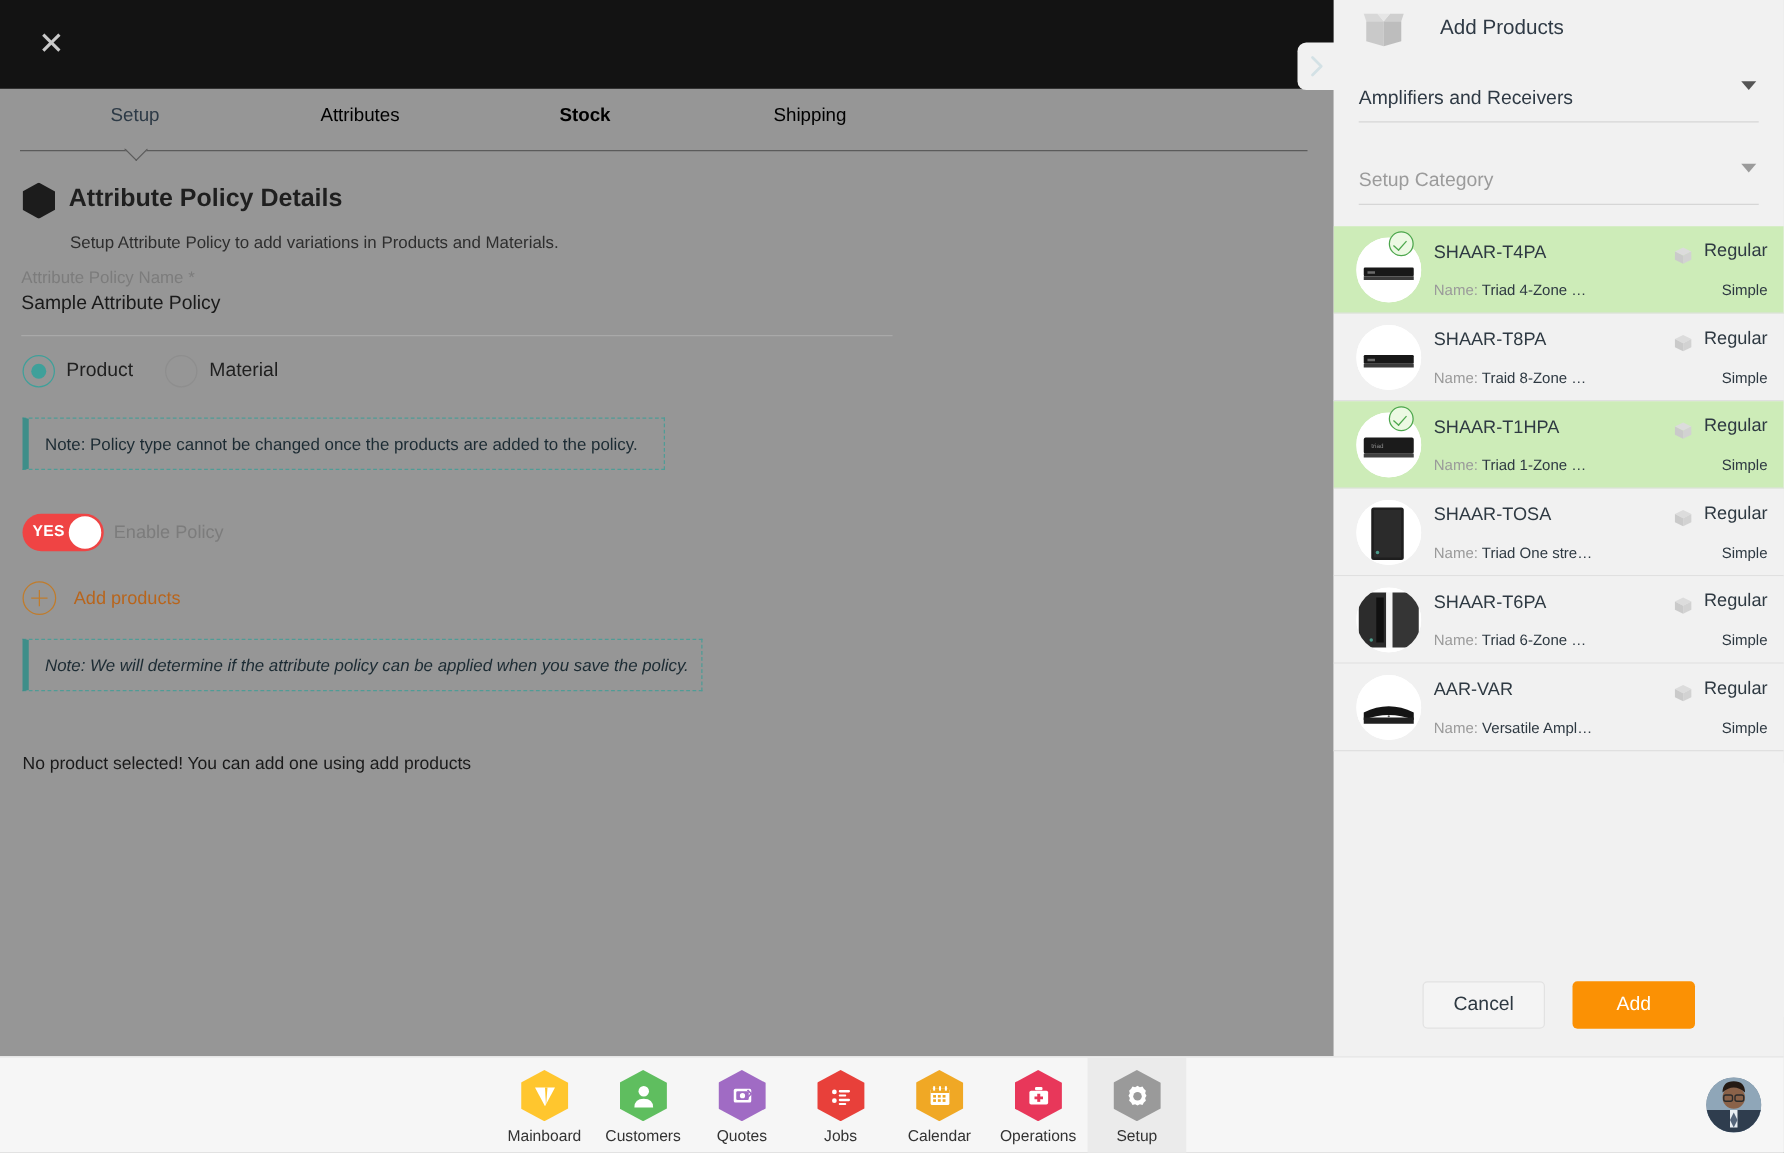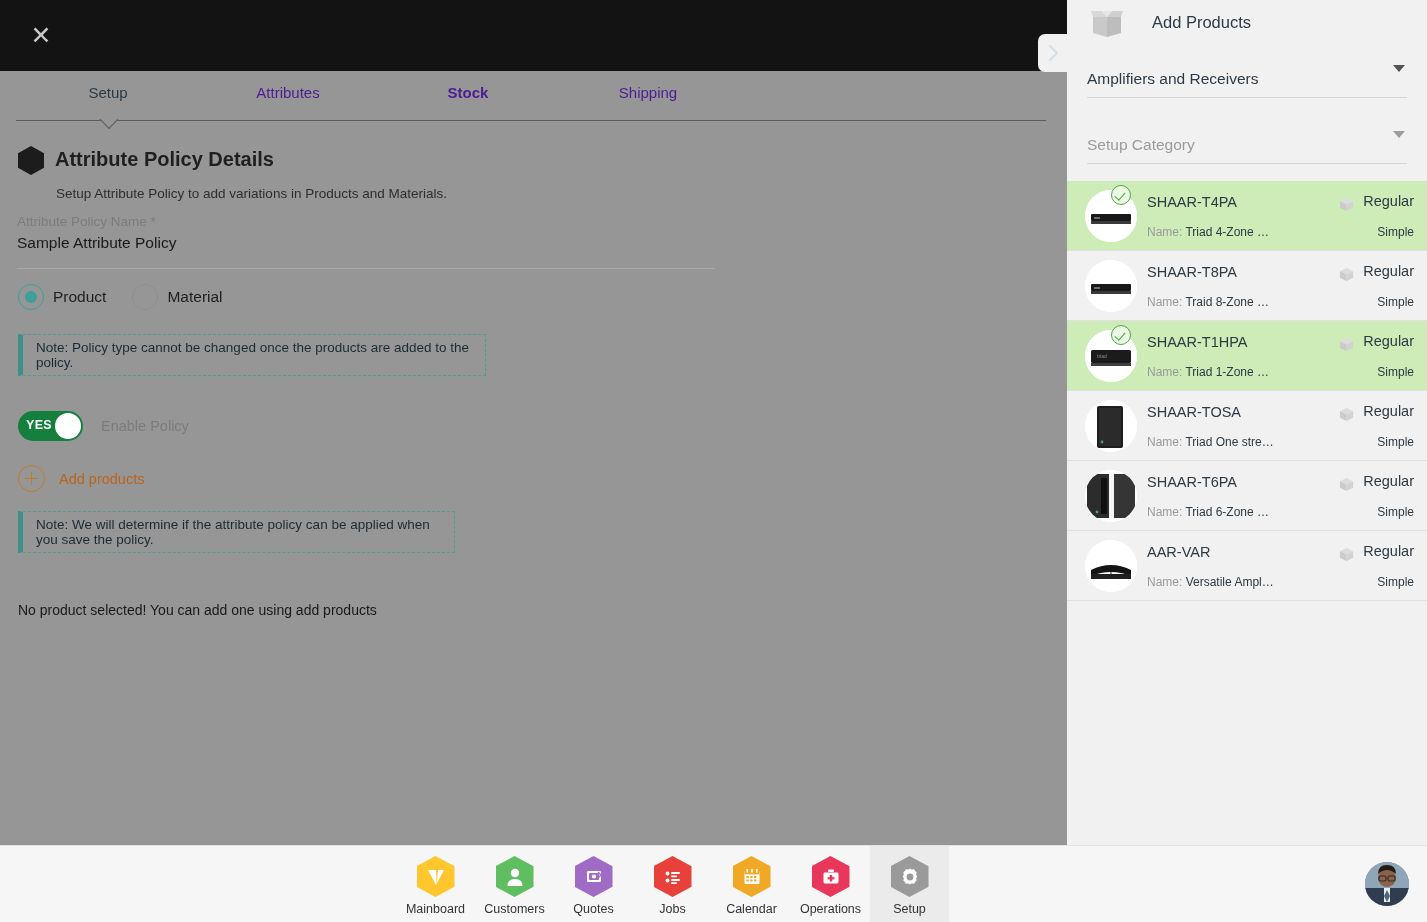--- a/index.html
+++ b/index.html
@@ -34,21 +34,21 @@
   .drawer-handle .chev {
     position: absolute; left: 8px; top: 8px; width: 16px; height: 22px;
   }
 
   
   .tabs {
     position: absolute; left: 0; top: 71px; width: 1067px; height: 52px;
   }
   .tab {
     position: absolute; top: 13px; font-size: 15px; text-align: center;
-    width: 140px; color: #4c1d95; cursor: pointer;
+    width: 140px; color: #000000; cursor: pointer;
   }
   .tab.active { color: #2d3a46; }
   .tabs-rule { position: absolute; left: 16px; top: 120px; width: 1030px; height: 1px; background: #5b5b5b; }
   .tab-caret {
     position: absolute; left: 99px; top: 119px; width: 19px; height: 10px;
     overflow: hidden;
   }
   .tab-caret:before {
     content: ""; position: absolute; left: 3px; top: -7px; width: 13px; height: 13px;
     border-right: 1px solid #5b5b5b; border-bottom: 1px solid #5b5b5b;
@@ -72,31 +72,31 @@
   .radio { width: 26px; height: 26px; border-radius: 50%; border: 1.5px solid #8e8e8e; position: relative; background: transparent; }
   .radio.on { border-color: #3fa09a; }
   .radio.on:after { content: ""; position: absolute; left: 6px; top: 6px; width: 12px; height: 12px; border-radius: 50%; background: #3fa09a; }
   .radio-label { font-size: 15.5px; color: #1f1f1f; margin-left: 9px; margin-right: 26px; }
 
   .note-box {
     position: absolute; border: 1px dashed #4f9c96; border-left: 5px solid #3e8e89;
     background: transparent; display: flex; align-items: center;
   }
   .note-box .txt { font-size: 13.5px; color: #1c2b33; padding-left: 13px; }
-  #note1 { left: 18px; top: 334px; width: 468px; height: 42px; align-items: center; }
-  #note2 { left: 18px; top: 511px; width: 437px; height: 42px; }
+  #note1 { left: 18px; top: 334px; width: 514px; height: 42px; align-items: center; }
+  #note2 { left: 18px; top: 511px; width: 544px; height: 42px; font-style: italic; }
 
   .toggle-row { position: absolute; left: 18px; top: 411px; display: flex; align-items: center; }
   .toggle {
-    width: 65px; height: 30px; border-radius: 15px; background: #15803d;
+    width: 65px; height: 30px; border-radius: 15px; background: #ef4444;
     position: relative; cursor: pointer;
   }
   .toggle .yes { position: absolute; left: 8px; top: 7px; font-size: 12.5px; color: #fff; font-weight: 600; letter-spacing: .3px; }
   .toggle .knob { position: absolute; right: 2px; top: 2px; width: 26px; height: 26px; border-radius: 50%; background: #fff; }
-  .toggle-label { margin-left: 18px; font-size: 14.5px; color: #7c7c7c; }
+  .toggle-label { margin-left: 8px; font-size: 14.5px; color: #7c7c7c; }
 
   .addproducts-row { position: absolute; left: 18px; top: 465px; display: flex; align-items: center; cursor: pointer; }
   .plus-circle {
     width: 27px; height: 27px; border-radius: 50%; border: 1.3px solid #c07c2c;
     position: relative;
   }
   .plus-circle:before, .plus-circle:after {
     content: ""; position: absolute; background: #c07c2c;
   }
   .plus-circle:before { left: 6px; top: 12px; width: 13px; height: 1.4px; }
@@ -368,20 +368,24 @@
           <svg class="cube-icon" viewBox="0 0 16 16">
             <polygon points="8,1 15,4.5 8,8 1,4.5" fill="#dcdcdc"></polygon>
             <polygon points="1,4.5 8,8 8,15 1,11.5" fill="#cacaca"></polygon>
             <polygon points="15,4.5 8,8 8,15 15,11.5" fill="#d2d2d2"></polygon>
           </svg>
           <div class="ptype">Regular</div>
           <div class="pvar">Simple</div>
         </div>
       </div>
 
+    <div class="panel-actions">
+      <button class="btn btn-cancel">Cancel</button>
+      <button class="btn btn-add">Add</button>
+    </div>
   </div>
 
   <div class="bottomnav">
     <div class="nav-items" id="nav-items">
         <div class="nav-item">
           <span class="hex" style="background:#FFC62E">
             <svg width="22" height="22" viewBox="0 0 22 22">
               <path d="M3 4 L19 4 L11 19 Z" fill="#fff"></path>
               <path d="M11 4 L13 4 L11.8 19 Z" fill="#FFC62E"></path>
             </svg>

